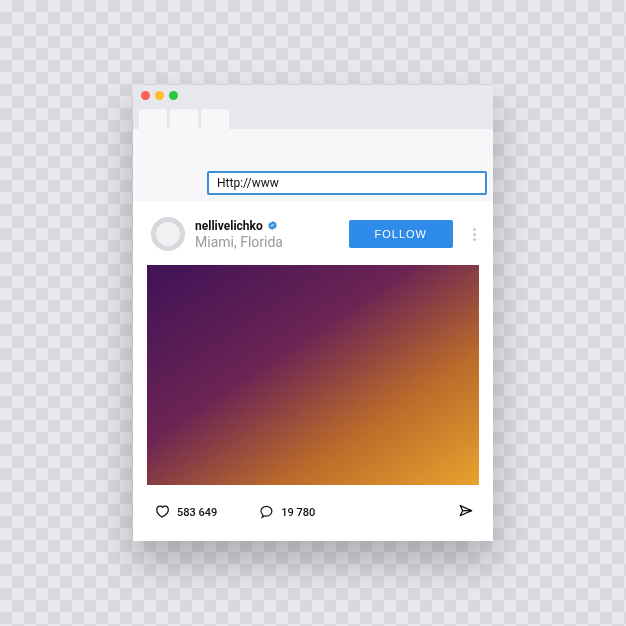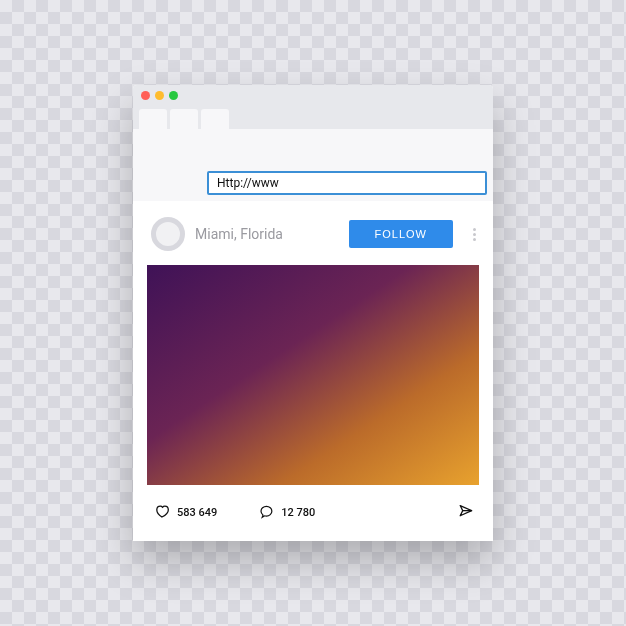--- a/index.html
+++ b/index.html
@@ -197,20 +197,29 @@
   <div class="addressrow">
     <div class="addressbar">
       <span>Http://www</span>
     </div>
   </div>
   <div class="content">
 
     <div class="post-header">
       <div class="avatar"></div>
       <div class="userblock">
+        <div class="userline">
+          <span class="username">nellivelichko</span>
+          <span class="verified">
+            <svg viewBox="0 0 24 24" width="11" height="11">
+              <path fill="#3b8fd6" d="M12 2l2.4 2.2 3.2-.5.9 3.1 2.8 1.7-1.3 3 1.3 3-2.8 1.7-.9 3.1-3.2-.5L12 22l-2.4-2.2-3.2.5-.9-3.1-2.8-1.7 1.3-3-1.3-3 2.8-1.7.9-3.1 3.2.5z"></path>
+              <path fill="#fff" d="M10.5 14.5l-2.5-2.5 1.2-1.2 1.3 1.3 4-4 1.2 1.2z"></path>
+            </svg>
+          </span>
+        </div>
         <span class="location">Miami, Florida</span>
       </div>
       <button class="follow-btn">FOLLOW</button>
       <div class="more-dots">
         <span></span>
           <span></span>
           <span></span>
       </div>
     </div>
 
@@ -225,21 +234,21 @@
         </div>
         <span class="count">583 649</span>
       </div>
       <div class="action-gap"></div>
       <div class="action-item">
         <div class="action-icon">
           <svg viewBox="0 0 24 24" width="17" height="17" fill="none" stroke="#111" stroke-width="2">
             <path d="M12 3c5 0 9 3.6 9 8s-4 8-9 8c-1 0-2-.1-2.9-.4L5 21l1.3-3.4C4.9 16.1 3 13.7 3 11c0-4.4 4-8 9-8z" transform="scale(0.85) translate(2,1)"></path>
           </svg>
         </div>
-        <span class="count">12 780</span>
+        <span class="count">19 780</span>
       </div>
       <div class="action-spacer"></div>
       <div class="action-icon">
         <svg viewBox="0 0 24 24" width="18" height="18" fill="none" stroke="#111" stroke-width="2" stroke-linejoin="round">
           <path d="M3 3l18 8-18 8 4-8z" transform="scale(0.85) translate(2,1)"></path>
           <path d="M7 11h14" transform="scale(0.85) translate(2,1)"></path>
         </svg>
       </div>
     </div>
 

